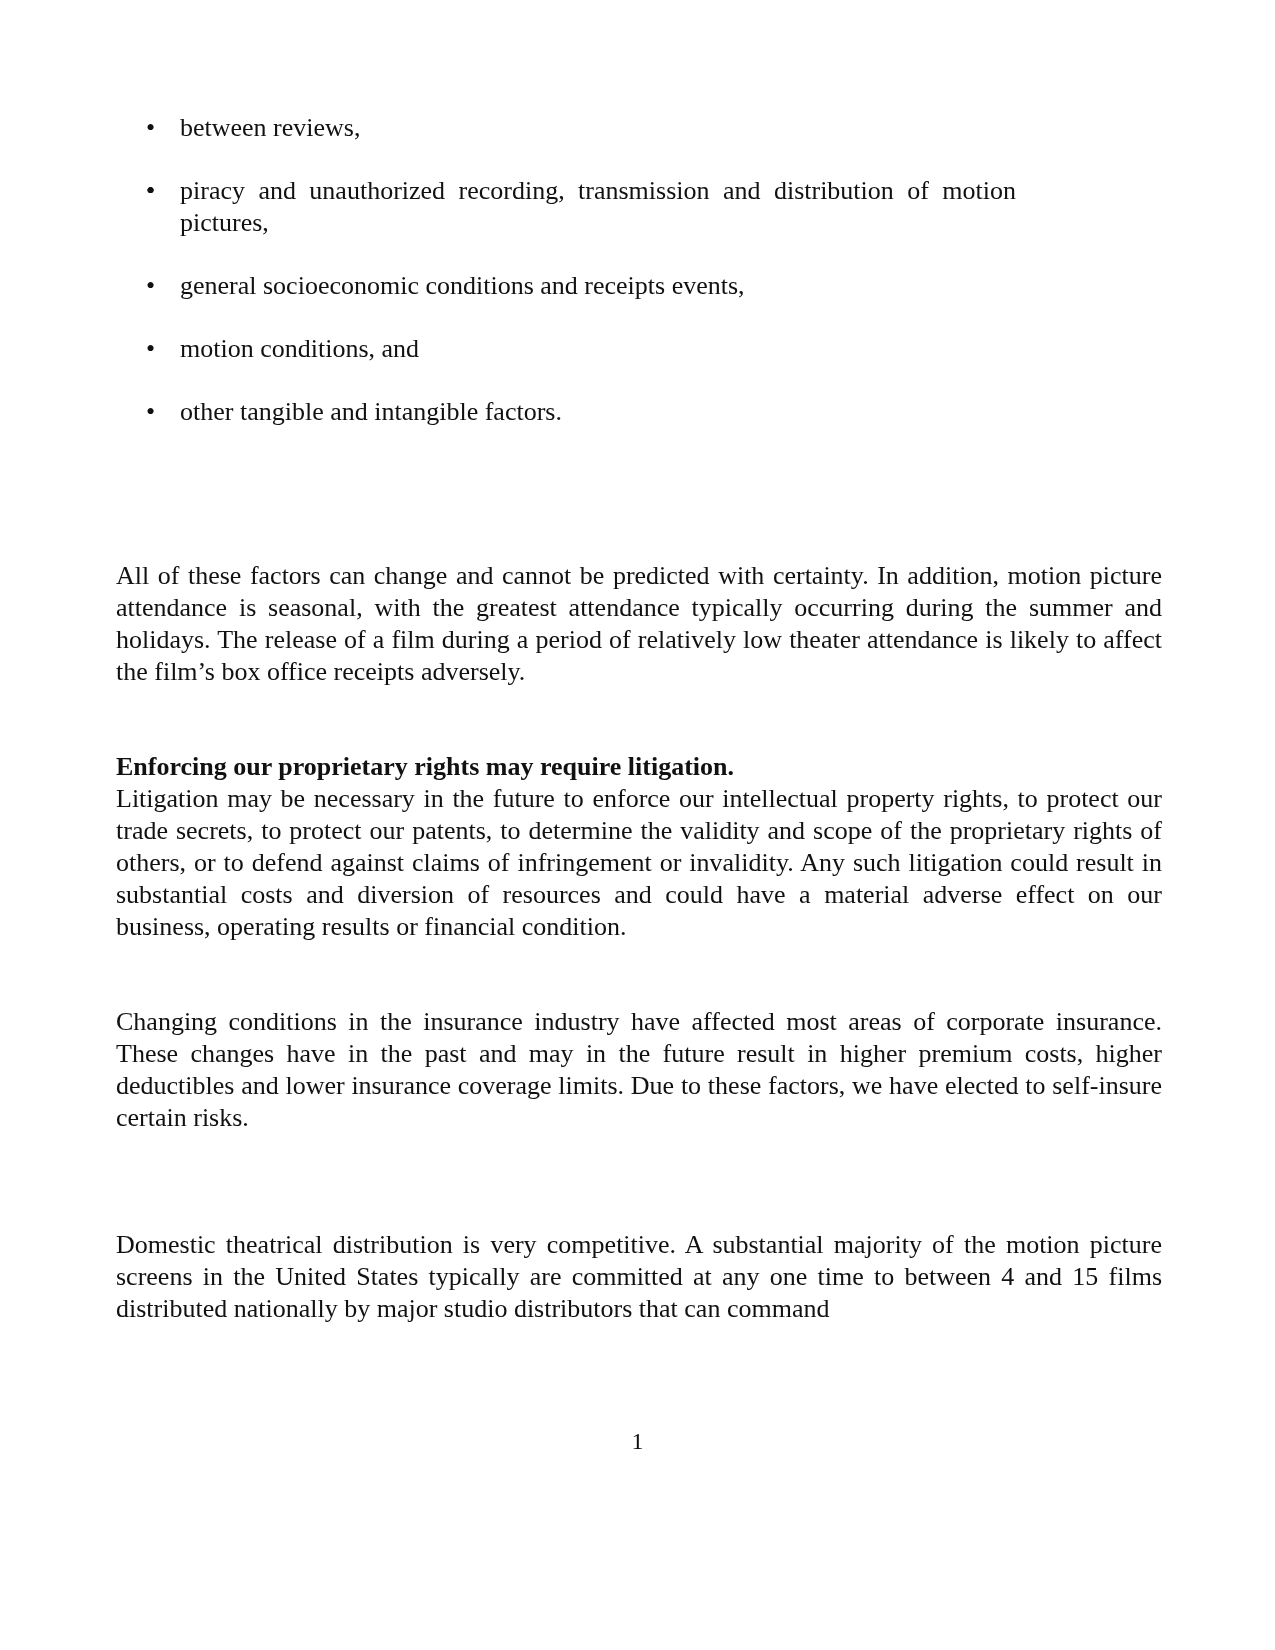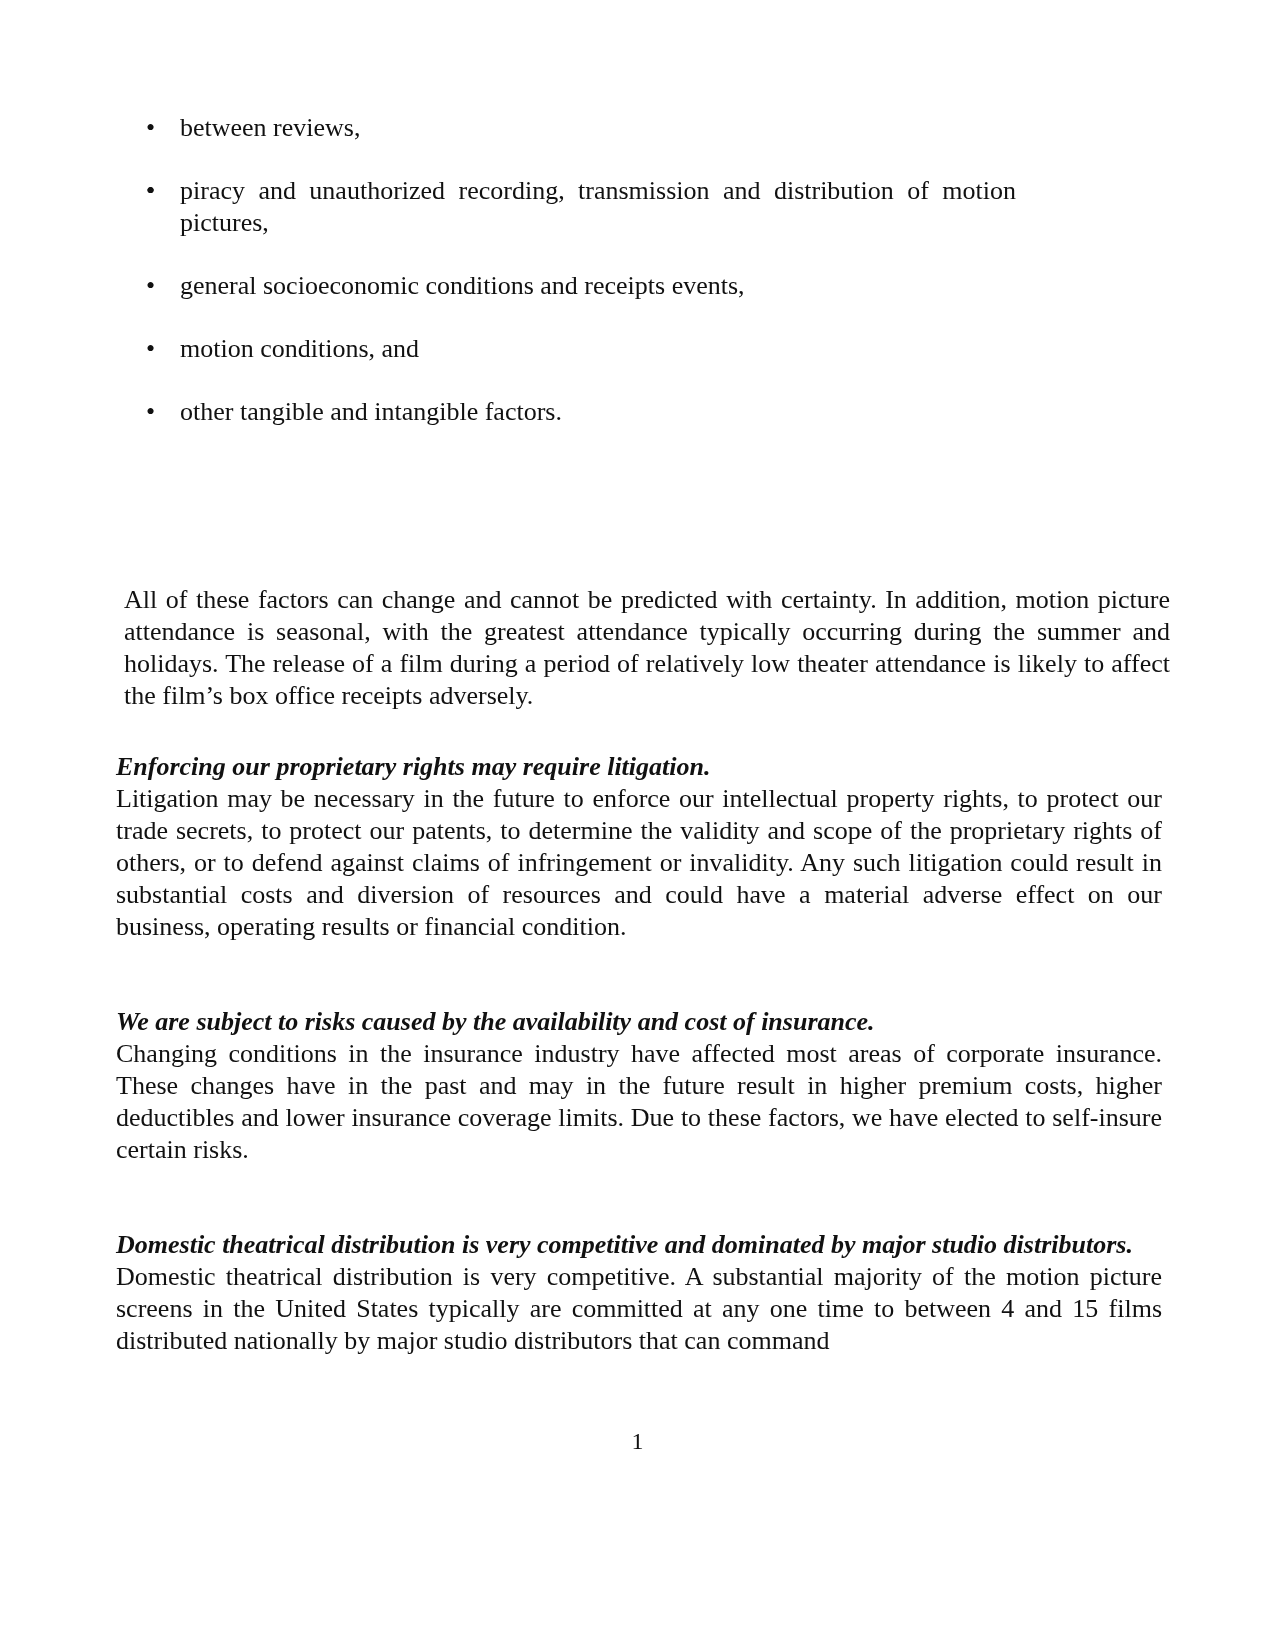--- a/index.html
+++ b/index.html
@@ -3,51 +3,49 @@
 <meta charset="utf-8">
 <style>
   html, body { margin:0; padding:0; background:#ffffff; }
   body { width:1275px; height:1650px; position:relative; overflow:hidden;
          font-family:"Liberation Serif", "DejaVu Serif", serif; color:#111; }
   .page { position:absolute; left:0; top:0; width:1275px; height:1650px; }
   .bullets { position:absolute; left:146px; top:112px; width:870px; margin:0; padding:0; list-style:none; }
   .bullets li { position:relative; padding-left:34px; font-size:26px; line-height:32px; margin-bottom:31px; text-align:justify; text-align-last:left; }
   .bullets li .dot { position:absolute; left:0; top:0; }
   .block { position:absolute; left:116px; width:1046px; font-size:26px; line-height:32px; text-align:justify; }
-  .heading { font-weight:bold; font-style:italic; }
+  .heading { font-weight:bold; }
   p { margin:0; }
   .pagenum { position:absolute; left:0; width:1275px; top:1428px; text-align:center; font-size:24px; }
 </style>
 </head>
 <body>
 
 <div class="page">
 
   <ul class="bullets">
     <li><span class="dot">•</span><span>between reviews,</span></li>
     <li><span class="dot">•</span></li>
     <li><span class="dot">•</span><span>piracy and unauthorized recording, transmission and distribution of motion pictures,</span></li>
     <li><span class="dot">•</span><span>general socioeconomic conditions and receipts events,</span></li>
     <li><span class="dot">•</span><span>motion conditions, and</span></li>
     <li><span class="dot">•</span><span>other tangible and intangible factors.</span></li>
   </ul>
 
-  <div class="block" style="top:584px;margin-left:8px;">
+  <div class="block" style="top:560px;">
     <p>All of these factors can change and cannot be predicted with certainty. In addition, motion picture attendance is seasonal, with the greatest attendance typically occurring during the summer and holidays. The release of a film during a period of relatively low theater attendance is likely to affect the film’s box office receipts adversely.</p>
   </div>
 
   <div class="block" style="top:751px;">
     <p class="heading">Enforcing our proprietary rights may require litigation.</p>
     <p>Litigation may be necessary in the future to enforce our intellectual property rights, to protect our trade secrets, to protect our patents, to determine the validity and scope of the proprietary rights of others, or to defend against claims of infringement or invalidity. Any such litigation could result in substantial costs and diversion of resources and could have a material adverse effect on our business, operating results or financial condition.</p>
   </div>
 
   <div class="block" style="top:1006px;">
-    <p class="heading">We are subject to risks caused by the availability and cost of insurance.</p>
     <p>Changing conditions in the insurance industry have affected most areas of corporate insurance. These changes have in the past and may in the future result in higher premium costs, higher deductibles and lower insurance coverage limits. Due to these factors, we have elected to self-insure certain risks.</p>
   </div>
 
   <div class="block" style="top:1229px;">
-    <p class="heading">Domestic theatrical distribution is very competitive and dominated by major studio distributors.</p>
     <p>Domestic theatrical distribution is very competitive. A substantial majority of the motion picture screens in the United States typically are committed at any one time to between 4 and 15 films distributed nationally by major studio distributors that can command</p>
   </div>
 
   <div class="pagenum">1</div>
 </div>
 
 </body></html>

